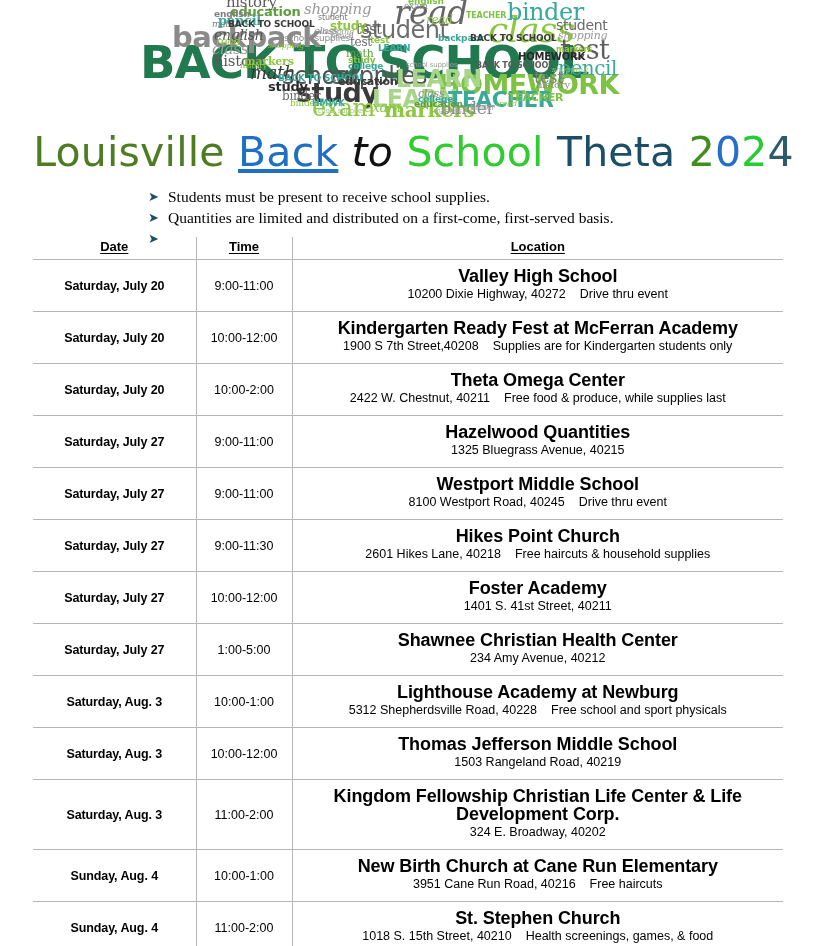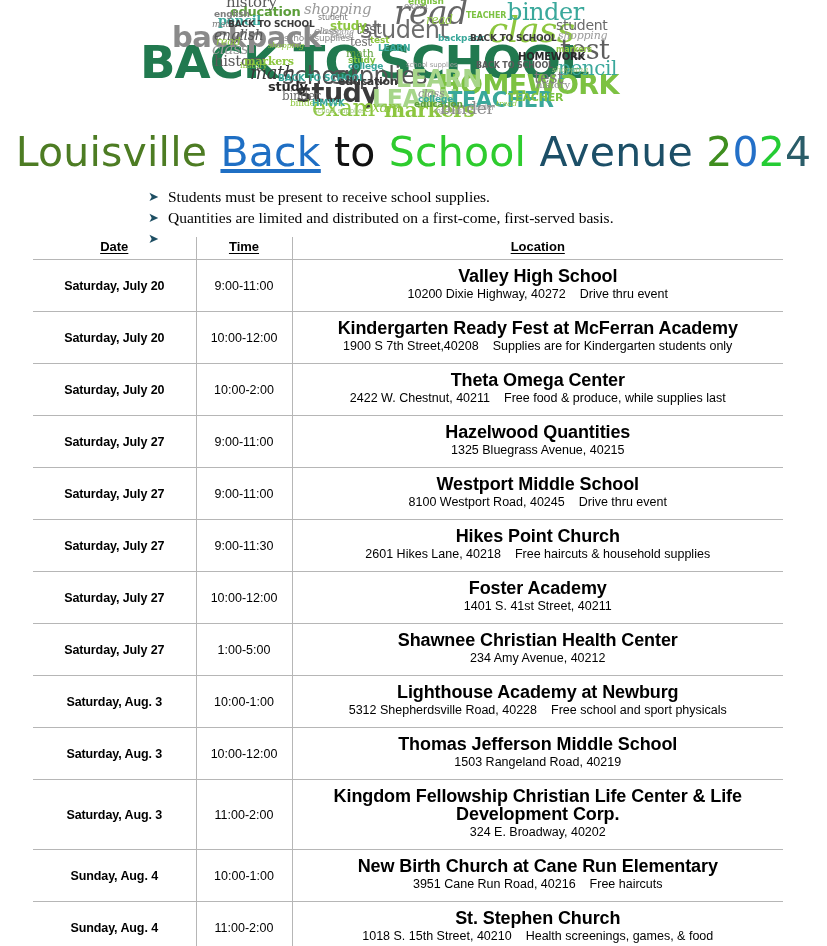--- a/index.html
+++ b/index.html
@@ -41,21 +41,21 @@
     font-family: "DejaVu Sans", sans-serif;
     font-size: 41px;
     font-weight: 400;
     letter-spacing: 0.2px;
     white-space: nowrap;
     display: inline-block;
   }
   #main-title .w { display: inline; }
   .t-louisville { color: #4d7c23; }
   .t-back       { color: #1f6fc4; text-decoration: underline; }
-  .t-to         { color: #111111; }
+  .t-to         { color: #111111; font-style: italic; }
   .t-school     { color: #2ecc2e; }
   .t-events     { color: #1c4f67; }
   .y0 { color:#3f8e1f; } .y1 { color:#2470c8; } .y2 { color:#25cc34; } .y3 { color:#2a5d69; }
 
   
   #bullets {
     margin: 8px 0 0 0;
     padding: 0 0 0 148px;
     list-style: none;
     font-family: "Liberation Serif", serif;
@@ -225,21 +225,21 @@
     <span class="wc" style="left: 470px; top: 104px; font-size: 8px; color: rgb(160, 160, 160); font-weight: 400; font-style: normal; font-family: &quot;DejaVu Sans&quot;, sans-serif;">binder</span>
     <span class="wc" style="left: 496px; top: 100px; font-size: 8px; color: rgb(141, 198, 63); font-weight: 400; font-style: italic; font-family: &quot;DejaVu Serif&quot;, serif;">tread</span>
   </div>
 
 <div id="title-row">
   <div id="main-title">
     <span class="w t-louisville">Louisville</span>
     <span class="w t-back">Back</span>
     <span class="w t-to">to</span>
     <span class="w t-school">School</span>
-    <span class="w t-events">Avenue</span>
+    <span class="w t-events">Theta</span>
     <span class="w"><span class="y0">2</span><span class="y1">0</span><span class="y2">2</span><span class="y3">4</span></span>
   </div>
 </div>
 
 <ul id="bullets">
     <li class="strong"><span class="arrow" style="color: rgb(29, 78, 99);">➤</span><span class="txt">Students must be present to receive school supplies.</span></li>
     <li><span class="arrow" style="color: rgb(29, 78, 99);">➤</span><span class="txt">Quantities are limited and distributed on a first-come, first-served basis.</span></li>
     <li><span class="arrow" style="color: rgb(29, 78, 99);">➤</span></li>
   </ul>
 

